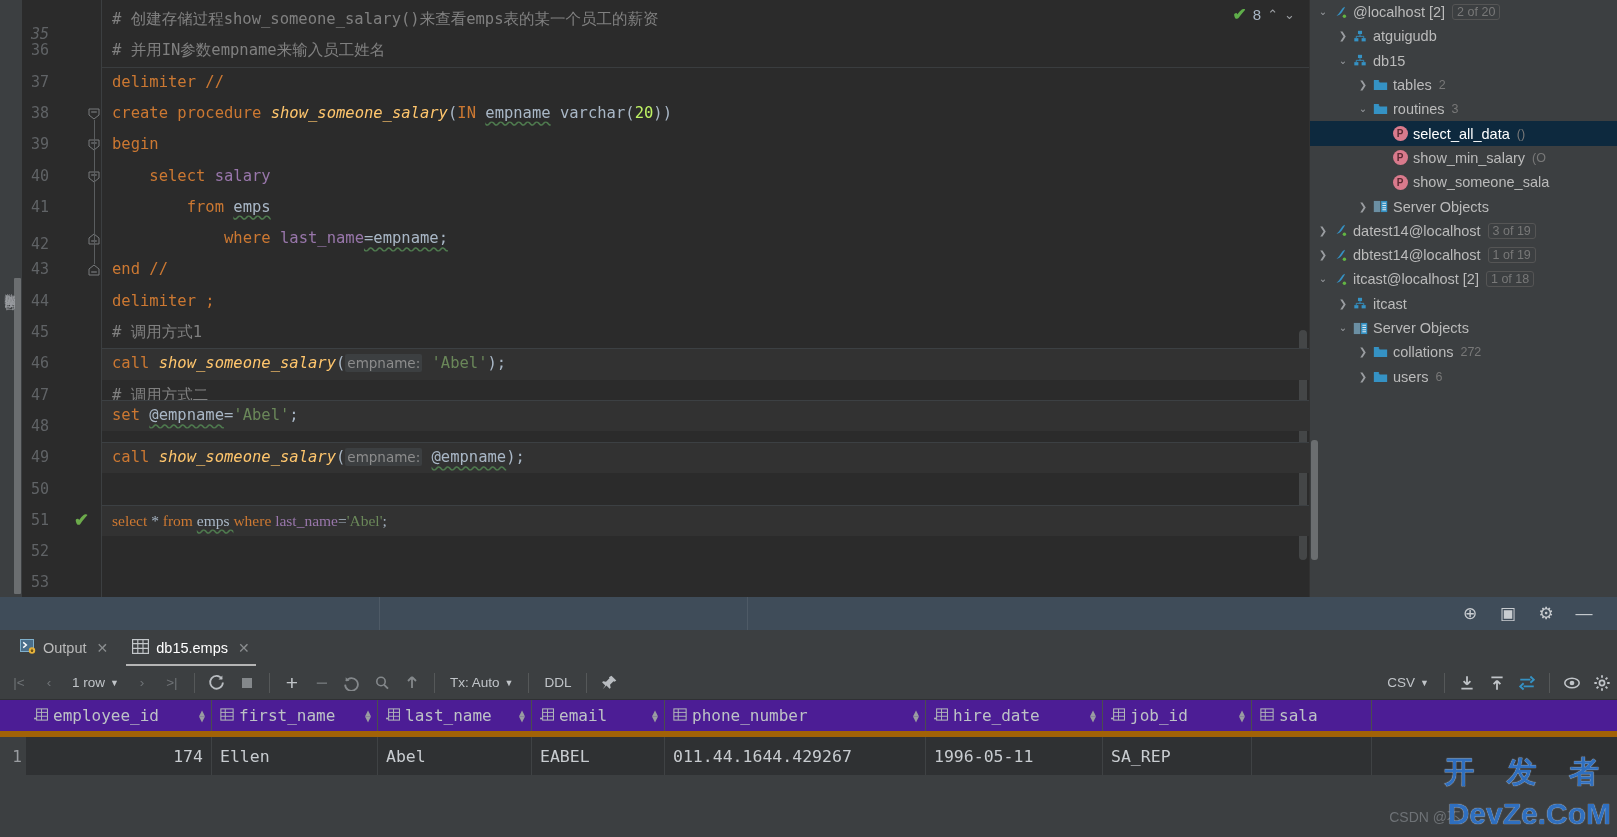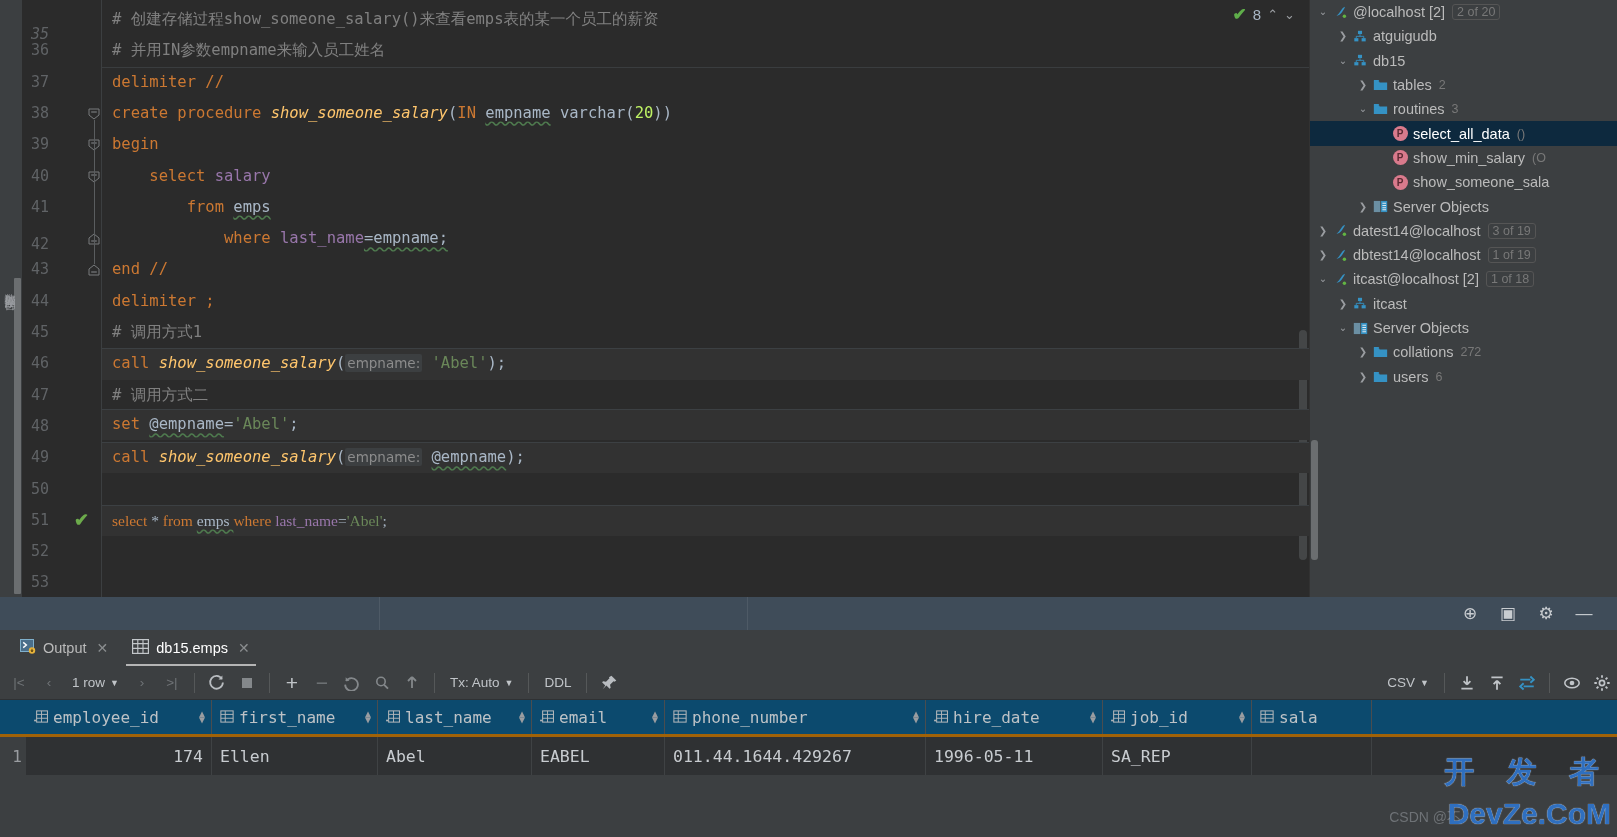--- a/index.html
+++ b/index.html
@@ -154,21 +154,21 @@
     border-bottom:1px solid #2f3133;
   }
   .tb { width:30px; height:30px; display:flex; align-items:center; justify-content:center; cursor:pointer; }
   .tb.dim { color:#6f7376; }
   .tb-text { padding:0 8px; display:flex; align-items:center; gap:5px; cursor:pointer; font-size:13.5px; }
   .tb-sep { width:1px; height:20px; background:#555859; margin:0 7px; }
   .tb-grow { flex:1; }
 
   
   .grid { position:relative; }
-  .grid-head { display:flex; height:37px; background:#0c4a6e; border-bottom:3px solid #a16207; }
+  .grid-head { display:flex; height:37px; background:#4c1d95; border-bottom:6px solid #a16207; }
   .gh-rownum { width:26px; flex:none; }
   .gh-cell {
     display:flex; align-items:center; gap:5px; padding:0 8px; flex:none;
     border-right:1px solid #4a4d4f; color:#bdc2c6;
     font-family:"DejaVu Sans Mono", monospace; font-size:16px; position:relative;
   }
   .gh-sort { position:absolute; right:6px; color:#9a9da1; font-size:10px; line-height:6px; }
   .colicon { width:14px; height:13px; flex:none; }
   .grid-row { display:flex; height:38px; background:#2f3133; }
   .gr-rownum {
@@ -275,21 +275,21 @@
         <div class="code-line" style="top: 160.5px;"><span class="kw">    select </span><span class="col">salary</span></div>
         <div class="code-line" style="top: 191.8px;"><span class="kw">        from </span><span class="id sq">emps</span></div>
         <div class="code-line" style="top: 223.1px;"><span class="kw">            where </span><span class="col">last_name</span><span class="id sq">=empname;</span></div>
         <div class="code-line" style="top: 254.4px;"><span class="kw">end </span><span class="kw">//</span></div>
         <div class="code-line" style="top: 285.7px;"><span class="kw">delimiter </span><span class="kw">;</span></div>
         <div class="code-line" style="top: 317px;"><span class="cmt"># 调用方式1</span></div>
         <div class="sep-top" style="top: 348.3px;"></div>
         <div class="code-line stmt-hl" style="top: 348.3px;"><span class="kw">call </span><span class="fn">show_someone_salary</span><span class="id">(</span><span class="hint">empname:</span><span class="id"> </span><span class="str">'Abel'</span><span class="id">);</span></div>
         <div class="code-line" style="top: 379.6px;"><span class="cmt"># 调用方式二</span></div>
         <div class="sep-top" style="top: 410.9px;"></div>
-        <div class="code-line stmt-hl" style="top: 409px;"><span class="kw">set </span><span class="id sq">@empname</span><span class="id">=</span><span class="str">'Abel'</span><span class="id">;</span></div>
+        <div class="code-line stmt-hl" style="top: 400px;"><span class="kw">set </span><span class="id sq">@empname</span><span class="id">=</span><span class="str">'Abel'</span><span class="id">;</span></div>
         <div class="code-line stmt-hl" style="top: 442.2px;"><span class="kw">call </span><span class="fn">show_someone_salary</span><span class="id">(</span><span class="hint">empname:</span><span class="id"> </span><span class="id sq">@empname</span><span class="id">);</span></div>
         <div class="code-line" style="top: 473.5px;"></div>
         <div class="sep-top" style="top: 504.8px;"></div>
         <div class="code-line stmt-hl" style="top: 504.8px; font-family: Liberation Serif, serif;"><span class="kw">select </span><span class="id">* </span><span class="kw">from </span><span class="id sq">emps </span><span class="kw">where </span><span class="col">last_name</span><span class="id">=</span><span class="str">'Abel'</span><span class="id">;</span></div>
         <div class="code-line" style="top: 536.1px;"></div>
         <div class="code-line" style="top: 567.4px;"></div>
       </div>
 
     <div class="inspect-widget">
       <span class="ok">✔</span>

